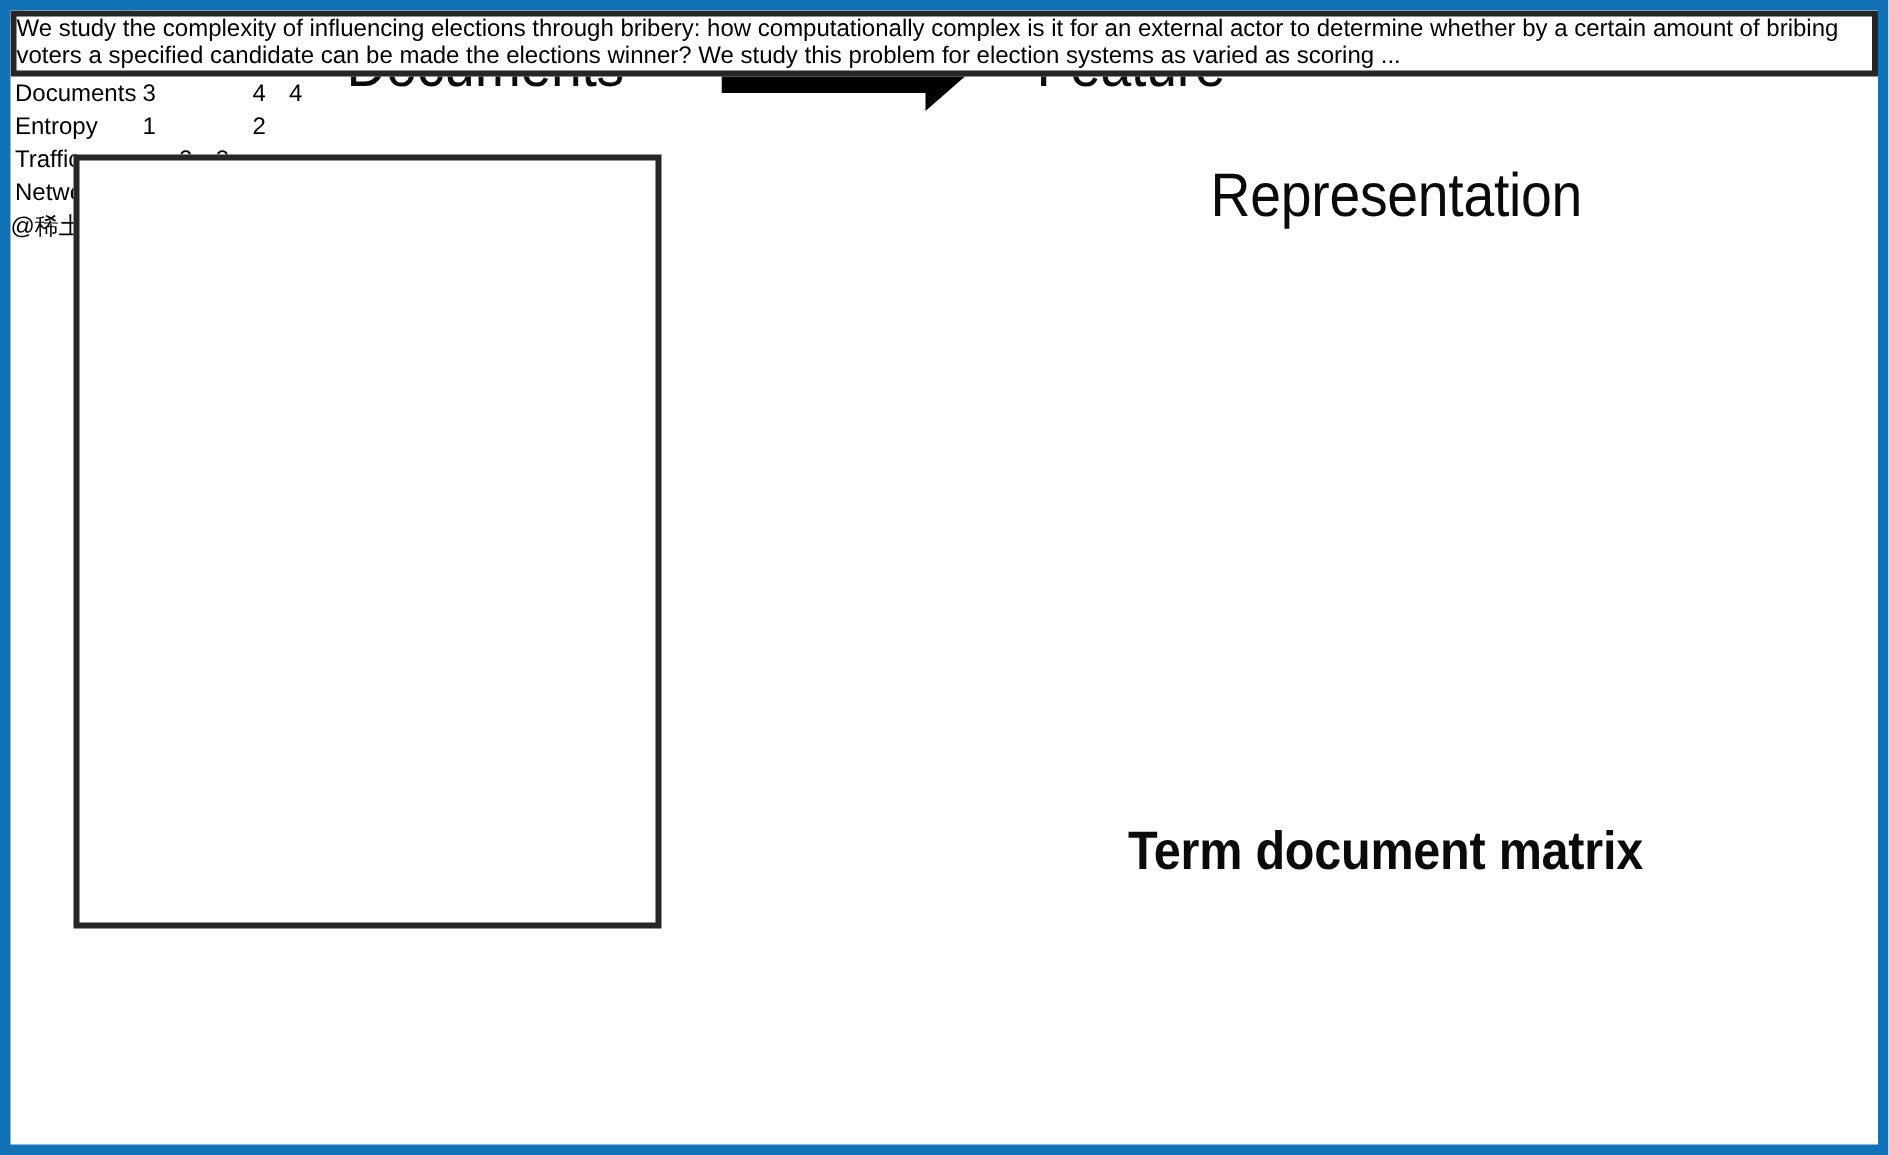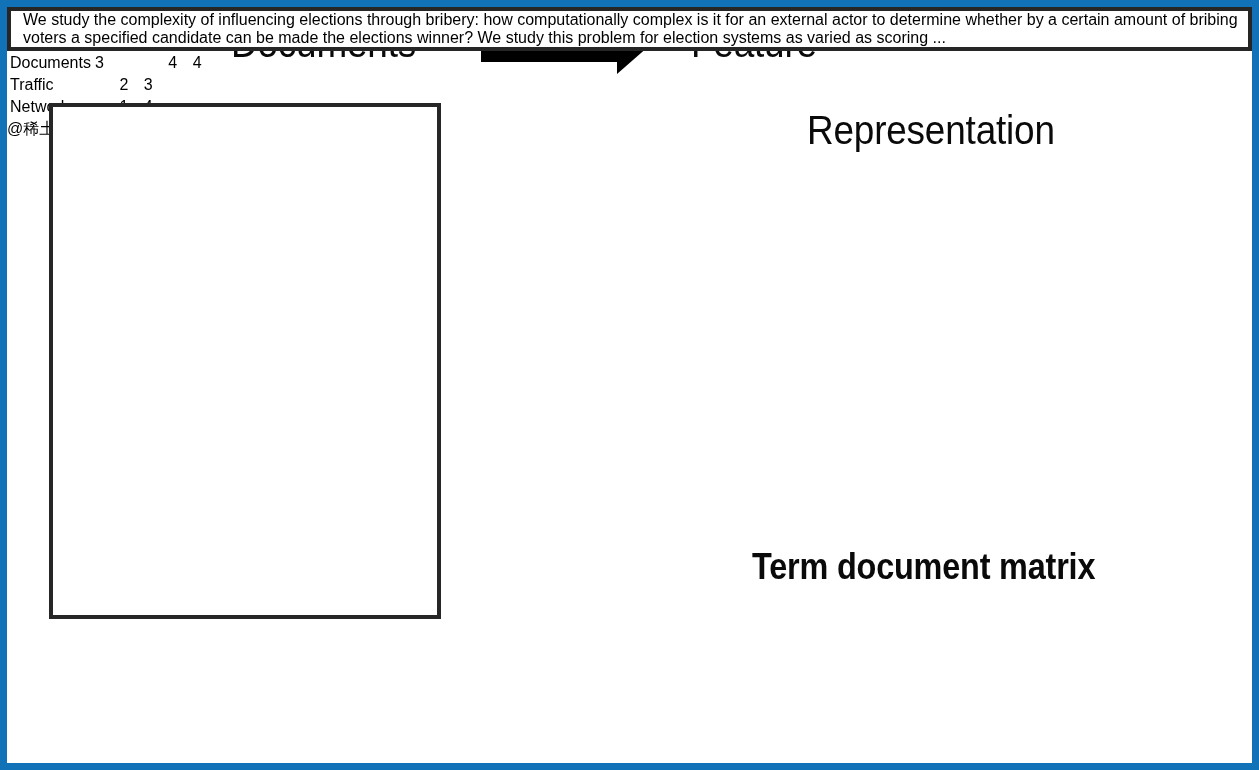--- a/index.html
+++ b/index.html
@@ -66,21 +66,20 @@
     width: 168px;
     height: 56px;
   }
 
   
   .doc-sheet {
     position: absolute;
     background: #ffffff;
     border: 4px solid #262626;
     box-sizing: border-box;
-    padding-left: 12px;
   }
   #doc-sheet-1 { left: 42px;  top: 96px;  width: 392px; height: 516px; }
   #doc-sheet-2 { left: 73px;  top": 0; top: 128px; width: 392px; height: 516px; }
   #doc-sheet-3 { left: 104px; top: 160px; width: 392px; height: 516px; }
   #doc-sheet-4 { left: 135px; top: 192px; width: 392px; height: 516px; }
   #doc-sheet-front {
     left: 166px;
     top: 224px;
     width: 392px;
     height: 516px;
@@ -200,20 +199,28 @@
       </tr>
       <tr>
         <td class="term-label">Documents</td>
         <td class="doc-col">3</td>
         <td class="doc-col"></td>
         <td class="doc-col"></td>
         <td class="doc-col">4</td>
         <td class="doc-col">4</td>
       </tr>
       <tr>
+        <td class="term-label">Entropy</td>
+        <td class="doc-col">1</td>
+        <td class="doc-col"></td>
+        <td class="doc-col"></td>
+        <td class="doc-col">2</td>
+        <td class="doc-col"></td>
+      </tr>
+      <tr>
         <td class="term-label">Traffic</td>
         <td class="doc-col"></td>
         <td class="doc-col">2</td>
         <td class="doc-col">3</td>
         <td class="doc-col"></td>
         <td class="doc-col"></td>
       </tr>
       <tr>
         <td class="term-label">Network</td>
         <td class="doc-col"></td>

